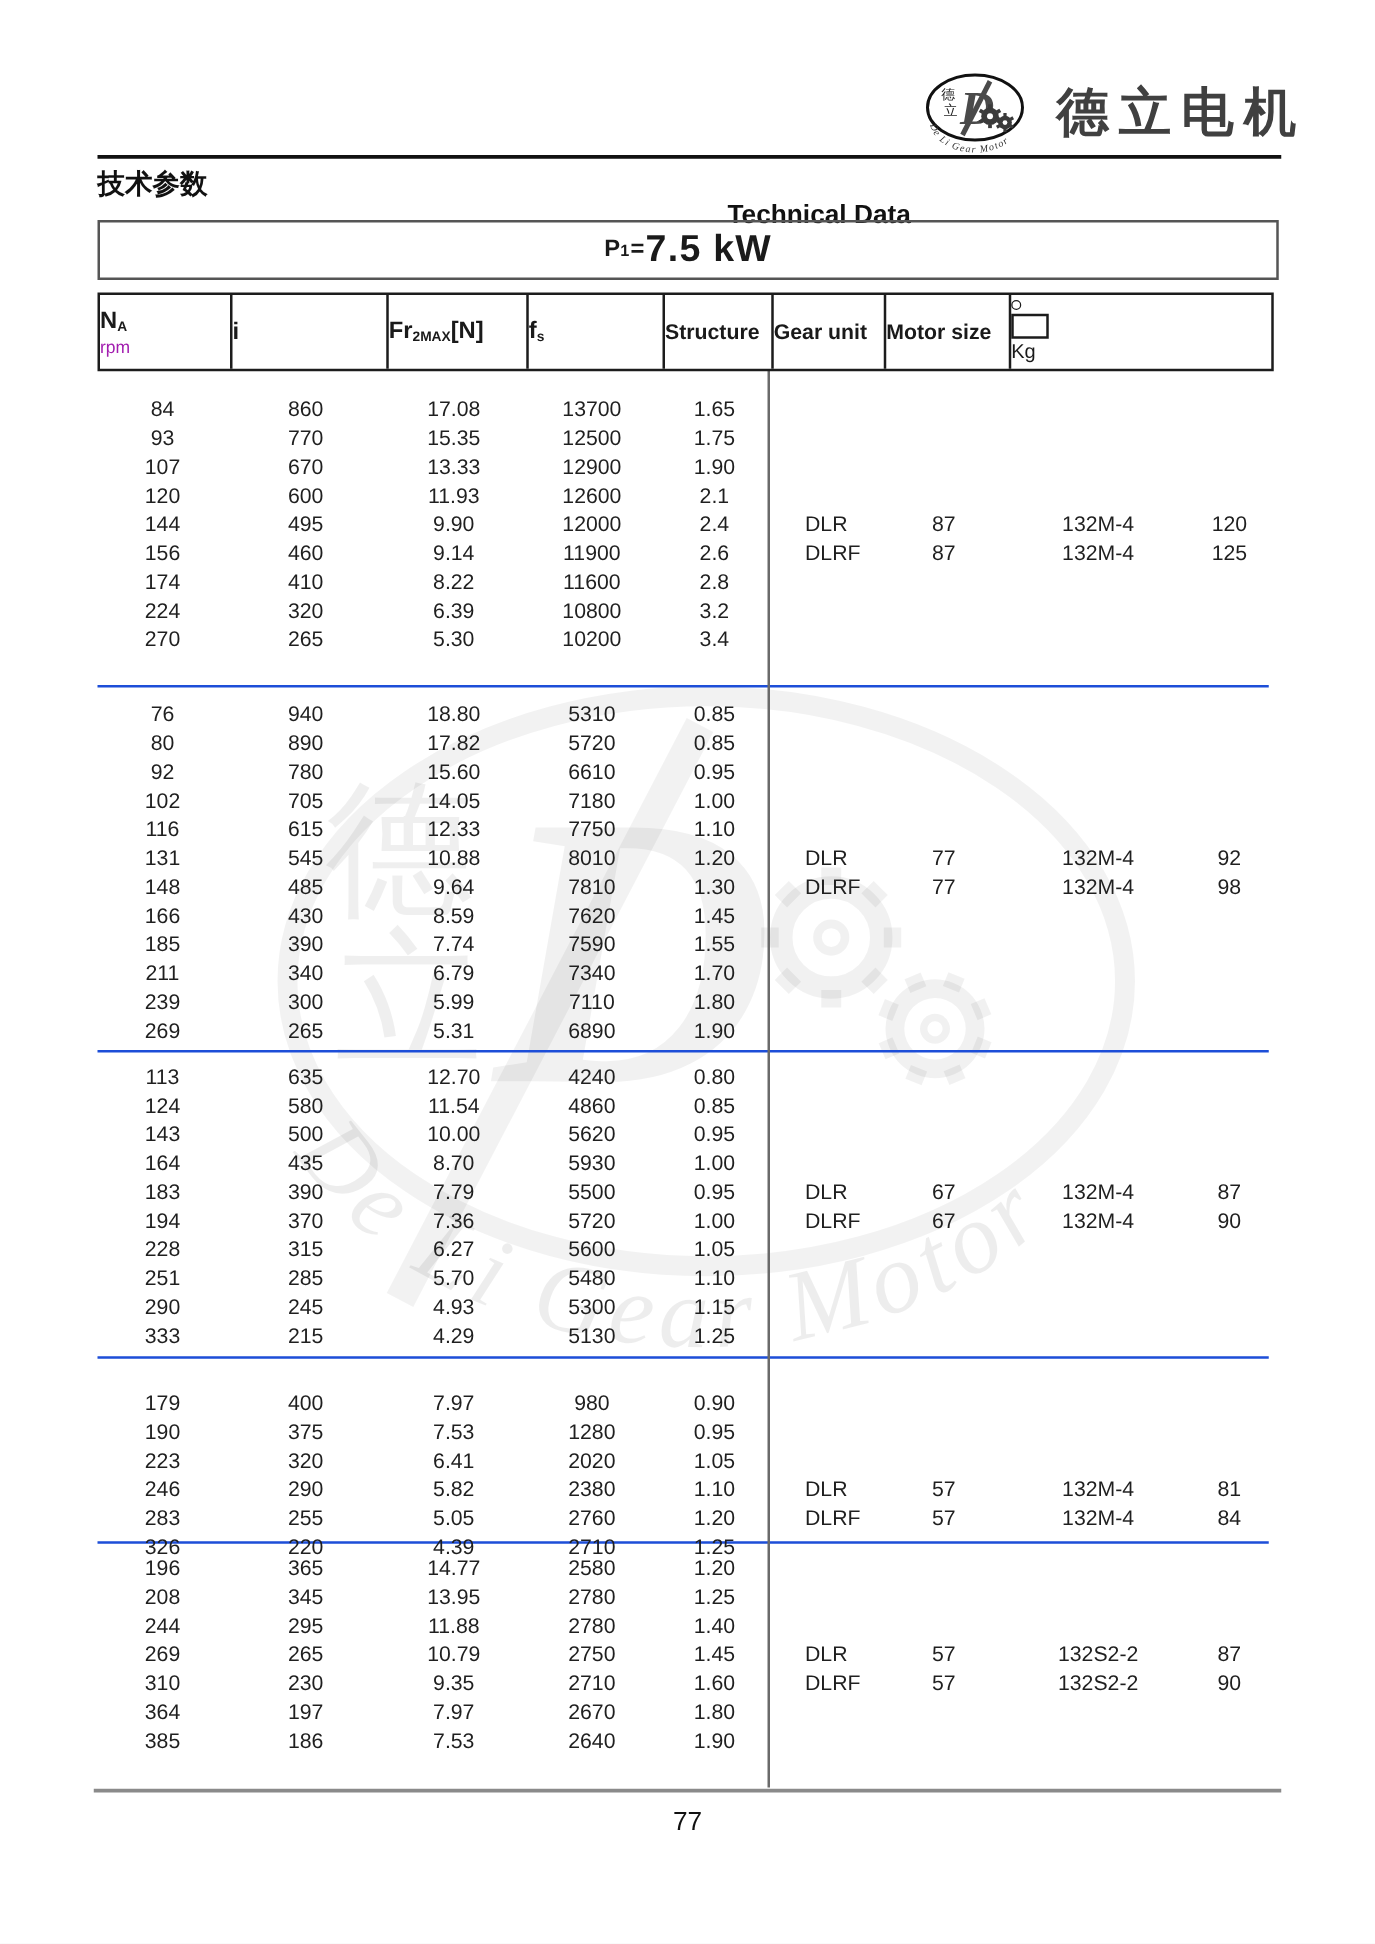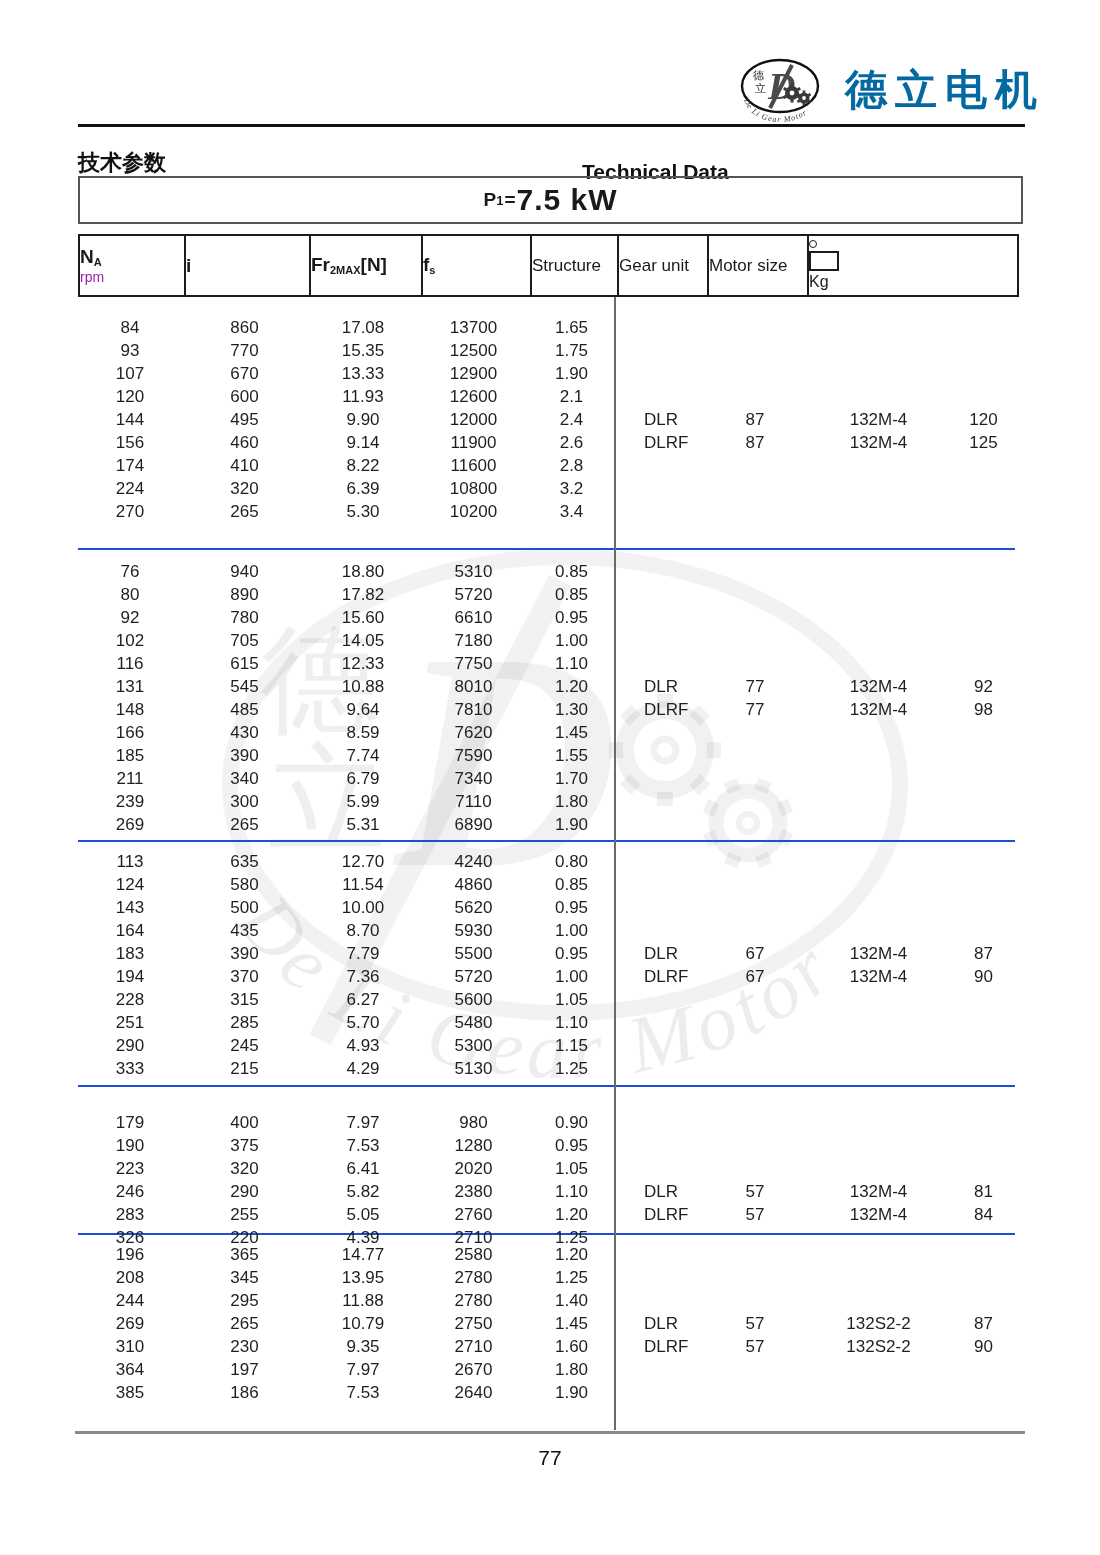--- a/index.html
+++ b/index.html
@@ -6,25 +6,25 @@
   .page {
     position:relative; width:1100px; height:1555px; margin:0 auto;
     background:#ffffff; overflow:hidden;
     font-family:"Liberation Sans", sans-serif; color:#1a1a1a;
   }
   
   .logo-svg { position:absolute; left:736px; top:56px; }
   .brand-cn {
     position:absolute; left:845px; top:62px; width:250px;
     font-family:"Liberation Serif", serif; font-weight:bold;
-    font-size:42px; letter-spacing:8px; color:#0369a1; white-space:nowrap;
+    font-size:42px; letter-spacing:8px; color:#404040; white-space:nowrap;
   }
   .top-rule { position:absolute; left:78px; top:124px; width:947px; height:3px; background:#111; }
 
-  .section-cn { position:absolute; left:78px; top:148px; font-size:22px; font-weight:bold; color:#111; }
+  .section-cn { position:absolute; left:78px; top:132px; font-size:22px; font-weight:bold; color:#111; }
   .section-en { position:absolute; left:582px; top:160px; font-size:21px; font-weight:bold; color:#111; }
 
   
   .power-box {
     position:absolute; left:78px; top:176px; width:945px; height:48px;
     border:2px solid #555; box-sizing:border-box;
     display:flex; align-items:center; justify-content:center;
   }
   .power-prefix { font-size:19px; font-weight:bold; }
   .power-sub { font-size:13px; font-weight:bold; vertical-align:-3px; }
@@ -40,21 +40,21 @@
   }
   .th {
     border-left:2px solid #1c1c1c; box-sizing:border-box;
     display:flex; flex-direction:column; align-items:flex-start; justify-content:center;
     text-align:center; line-height:1.15;
   }
   .th:first-child { border-left:none; }
   .th .sym { font-size:19px; font-weight:bold; }
   .th .sub { font-size:11px; font-weight:bold; vertical-align:-3px; }
   .th .unit { font-size:14px; color:#a21caf; }
-  .th .word { font-size:17px; font-weight:normal; }
+  .th .word { font-size:17px; font-weight:bold; }
   .kg-rect { width:26px; height:16px; border:2px solid #1c1c1c; margin-top:2px; }
   .kg-circle { width:6px; height:6px; border:1.5px solid #1c1c1c; border-radius:50%; margin-bottom:1px; }
   .kg-label { font-size:16px; margin-top:2px; }
 
   
   .data-area { position:absolute; left:78px; top:296px; width:937px; height:1134px; z-index:1; }
   .v-divider { position:absolute; left:536px; top:0; width:2px; height:1134px; background:#6a6a6a; }
   .block { box-sizing:border-box; }
   .block + .block { border-top:2px solid #1d4ed8; }
   .block-1 { height:252px; padding-top:20px; }

